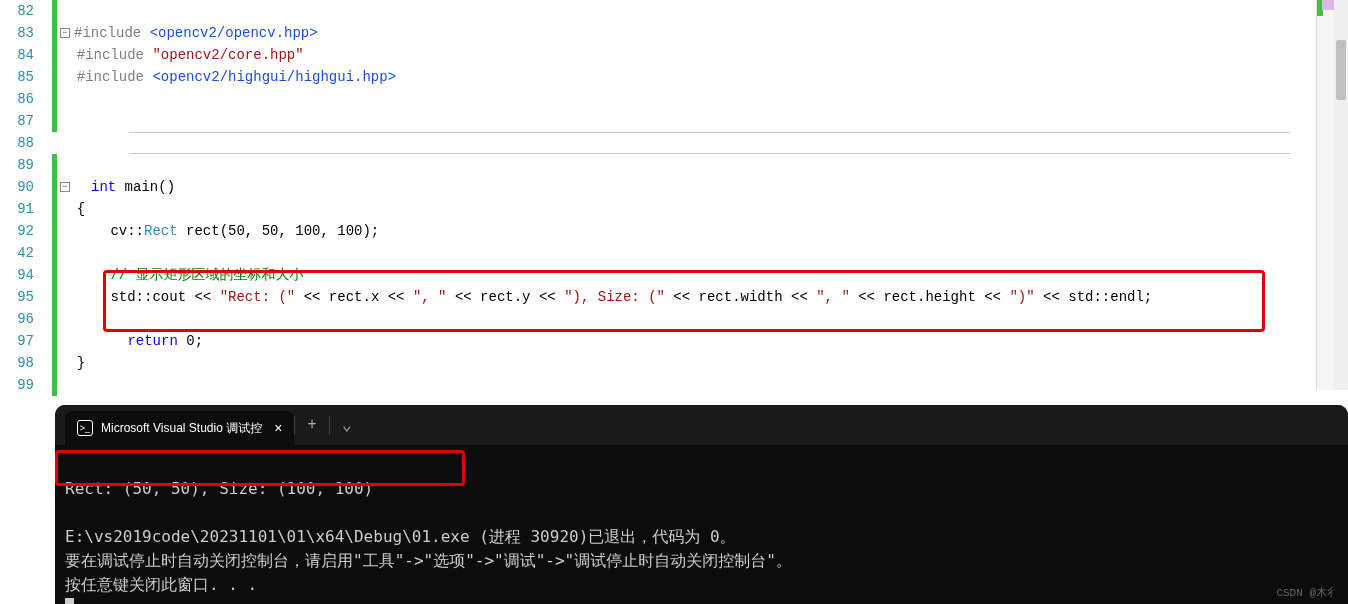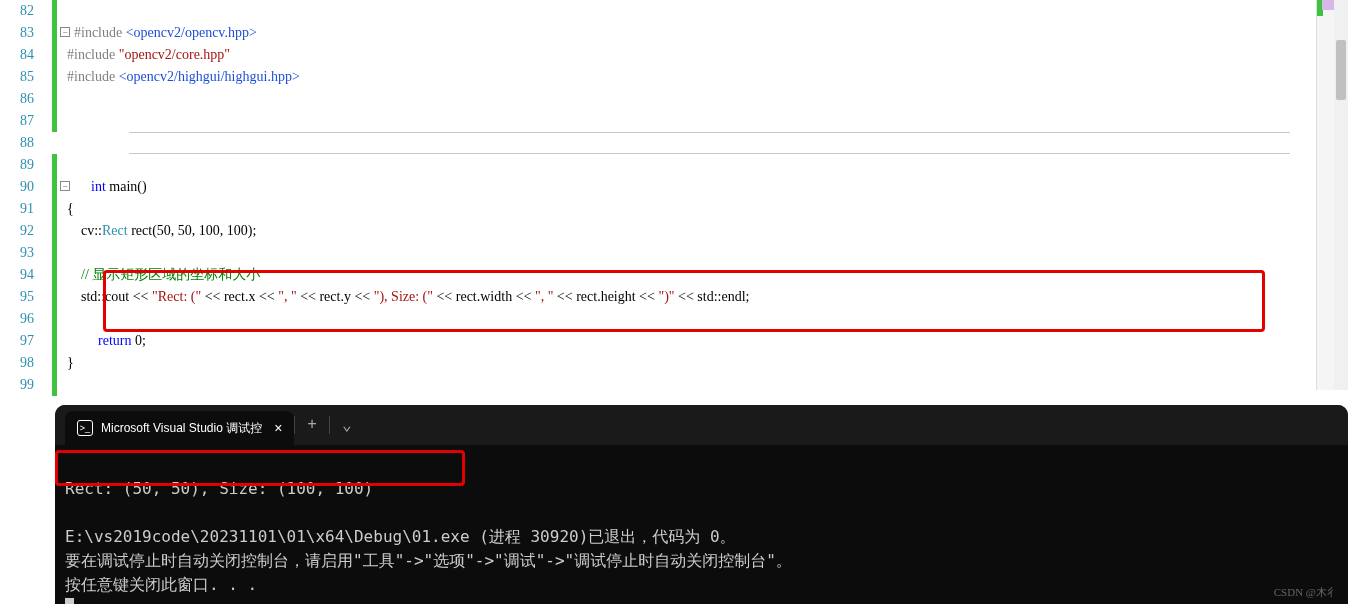--- a/index.html
+++ b/index.html
@@ -25,21 +25,20 @@
   background: #fff;
   user-select: none;
 }
 .out-strip {
   width: 16px;
   background: #fff;
 }
 .gutter div, .code-lines > div {
   height: 22px;
   line-height: 22px;
-  font-family: Liberation Serif, serif;
 }
 .code-col {
   flex: 1;
   position: relative;
 }
 .code-lines {
   position: relative;
 }
 .code-line {
   height: 22px;
@@ -200,40 +199,40 @@
   height: 18px;
   background: #cccccc;
   vertical-align: -2px;
 }
 .watermark {
   position: absolute;
   right: 10px;
   bottom: 4px;
   color: #666;
   font-size: 11px;
-  font-family: Liberation Serif, serif;
+  font-family: Liberation Mono, monospace;
 }
 </style>
 </head>
 <body>
 
 <div class="editor-area">
   <div class="gutter">
     <div>82</div>
     <div>83</div>
     <div>84</div>
     <div>85</div>
     <div>86</div>
     <div>87</div>
     <div>88</div>
     <div>89</div>
     <div>90</div>
     <div>91</div>
     <div>92</div>
-    <div>93</div>
+    <div>42</div>
     <div>94</div>
     <div>95</div>
     <div>96</div>
     <div>97</div>
     <div>98</div>
     <div>99</div>
   </div>
   <div class="out-strip"></div>
   <div class="code-col">
     <div class="cursor-line"></div>

